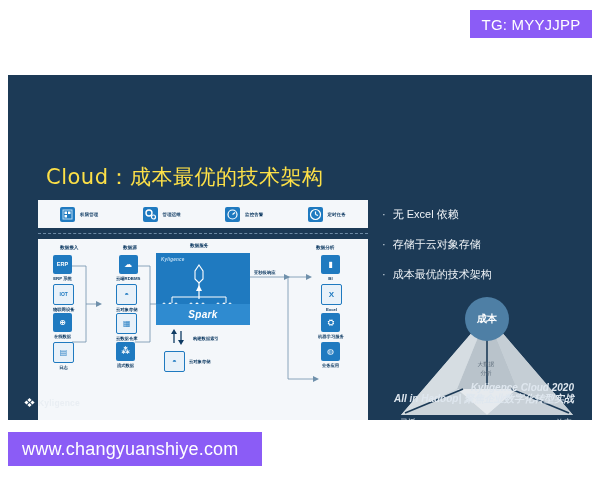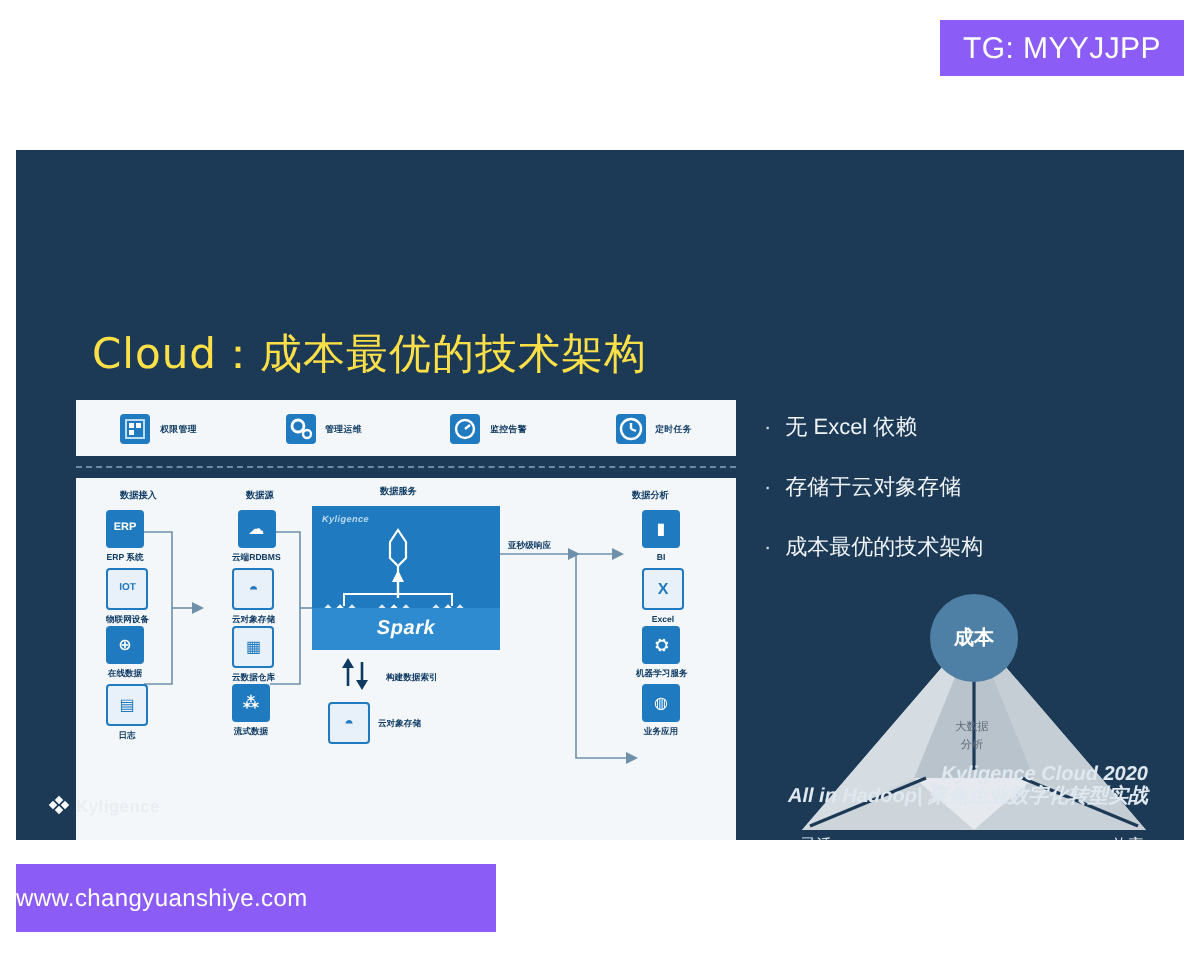--- a/index.html
+++ b/index.html
@@ -5,22 +5,22 @@
   html,body{margin:0;padding:0;}
   body{width:600px;height:480px;background:#ffffff;
        font-family:"Liberation Sans","DejaVu Sans",sans-serif;
        overflow:hidden;position:relative;}
 
   
   .wm{position:absolute;background:#8b5cf6;color:#ffffff;
       display:flex;align-items:center;justify-content:center;
       letter-spacing:.2px;}
   .wm-top{right:8px;top:10px;width:122px;height:28px;font-size:15px;}
-  .wm-bottom{left:8px;bottom:14px;width:240px;height:34px;font-size:12px;
-             justify-content:flex-start;}
+  .wm-bottom{left:8px;bottom:14px;width:240px;height:34px;font-size:18px;
+             justify-content:flex-start;padding-left:14px;}
 
   
   .slide{position:absolute;left:8px;top:75px;width:584px;height:345px;
          background:#1c3a56;overflow:hidden;}
 
   .slide-title{position:absolute;left:38px;top:88px;
                font-size:21px;color:#fde047;letter-spacing:.5px;
                font-family:"DejaVu Sans",sans-serif;}
 
   

